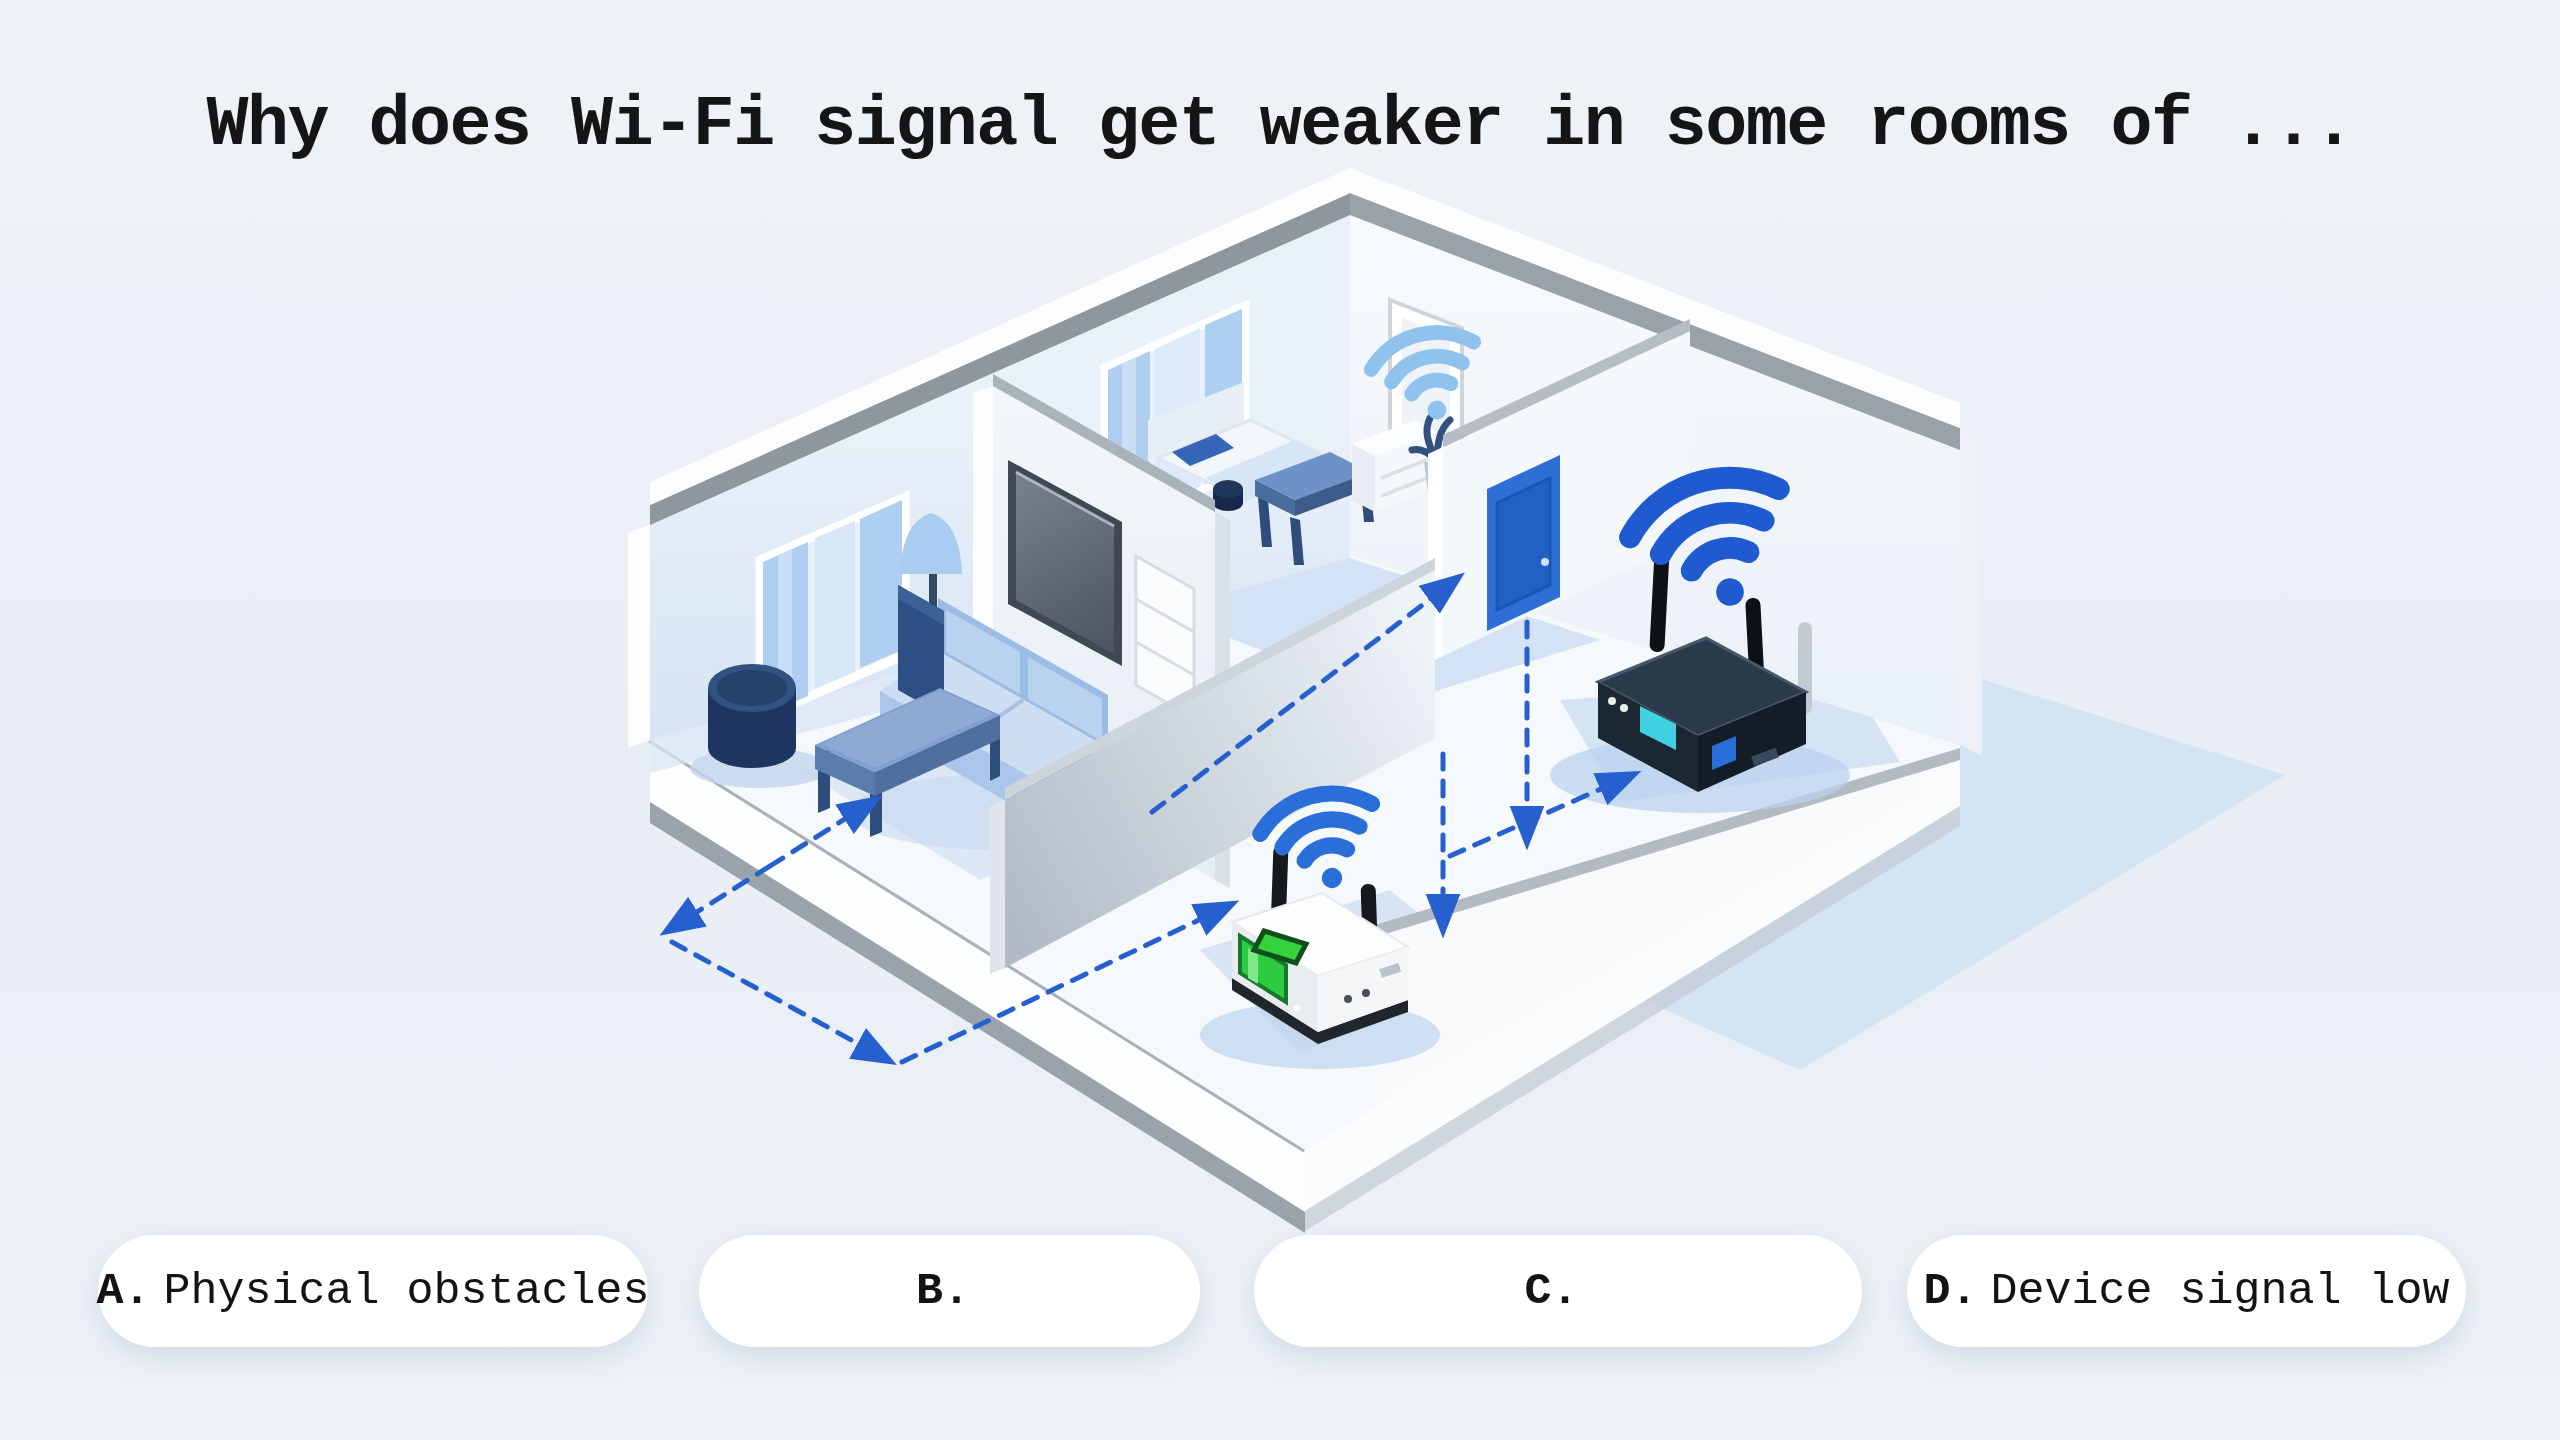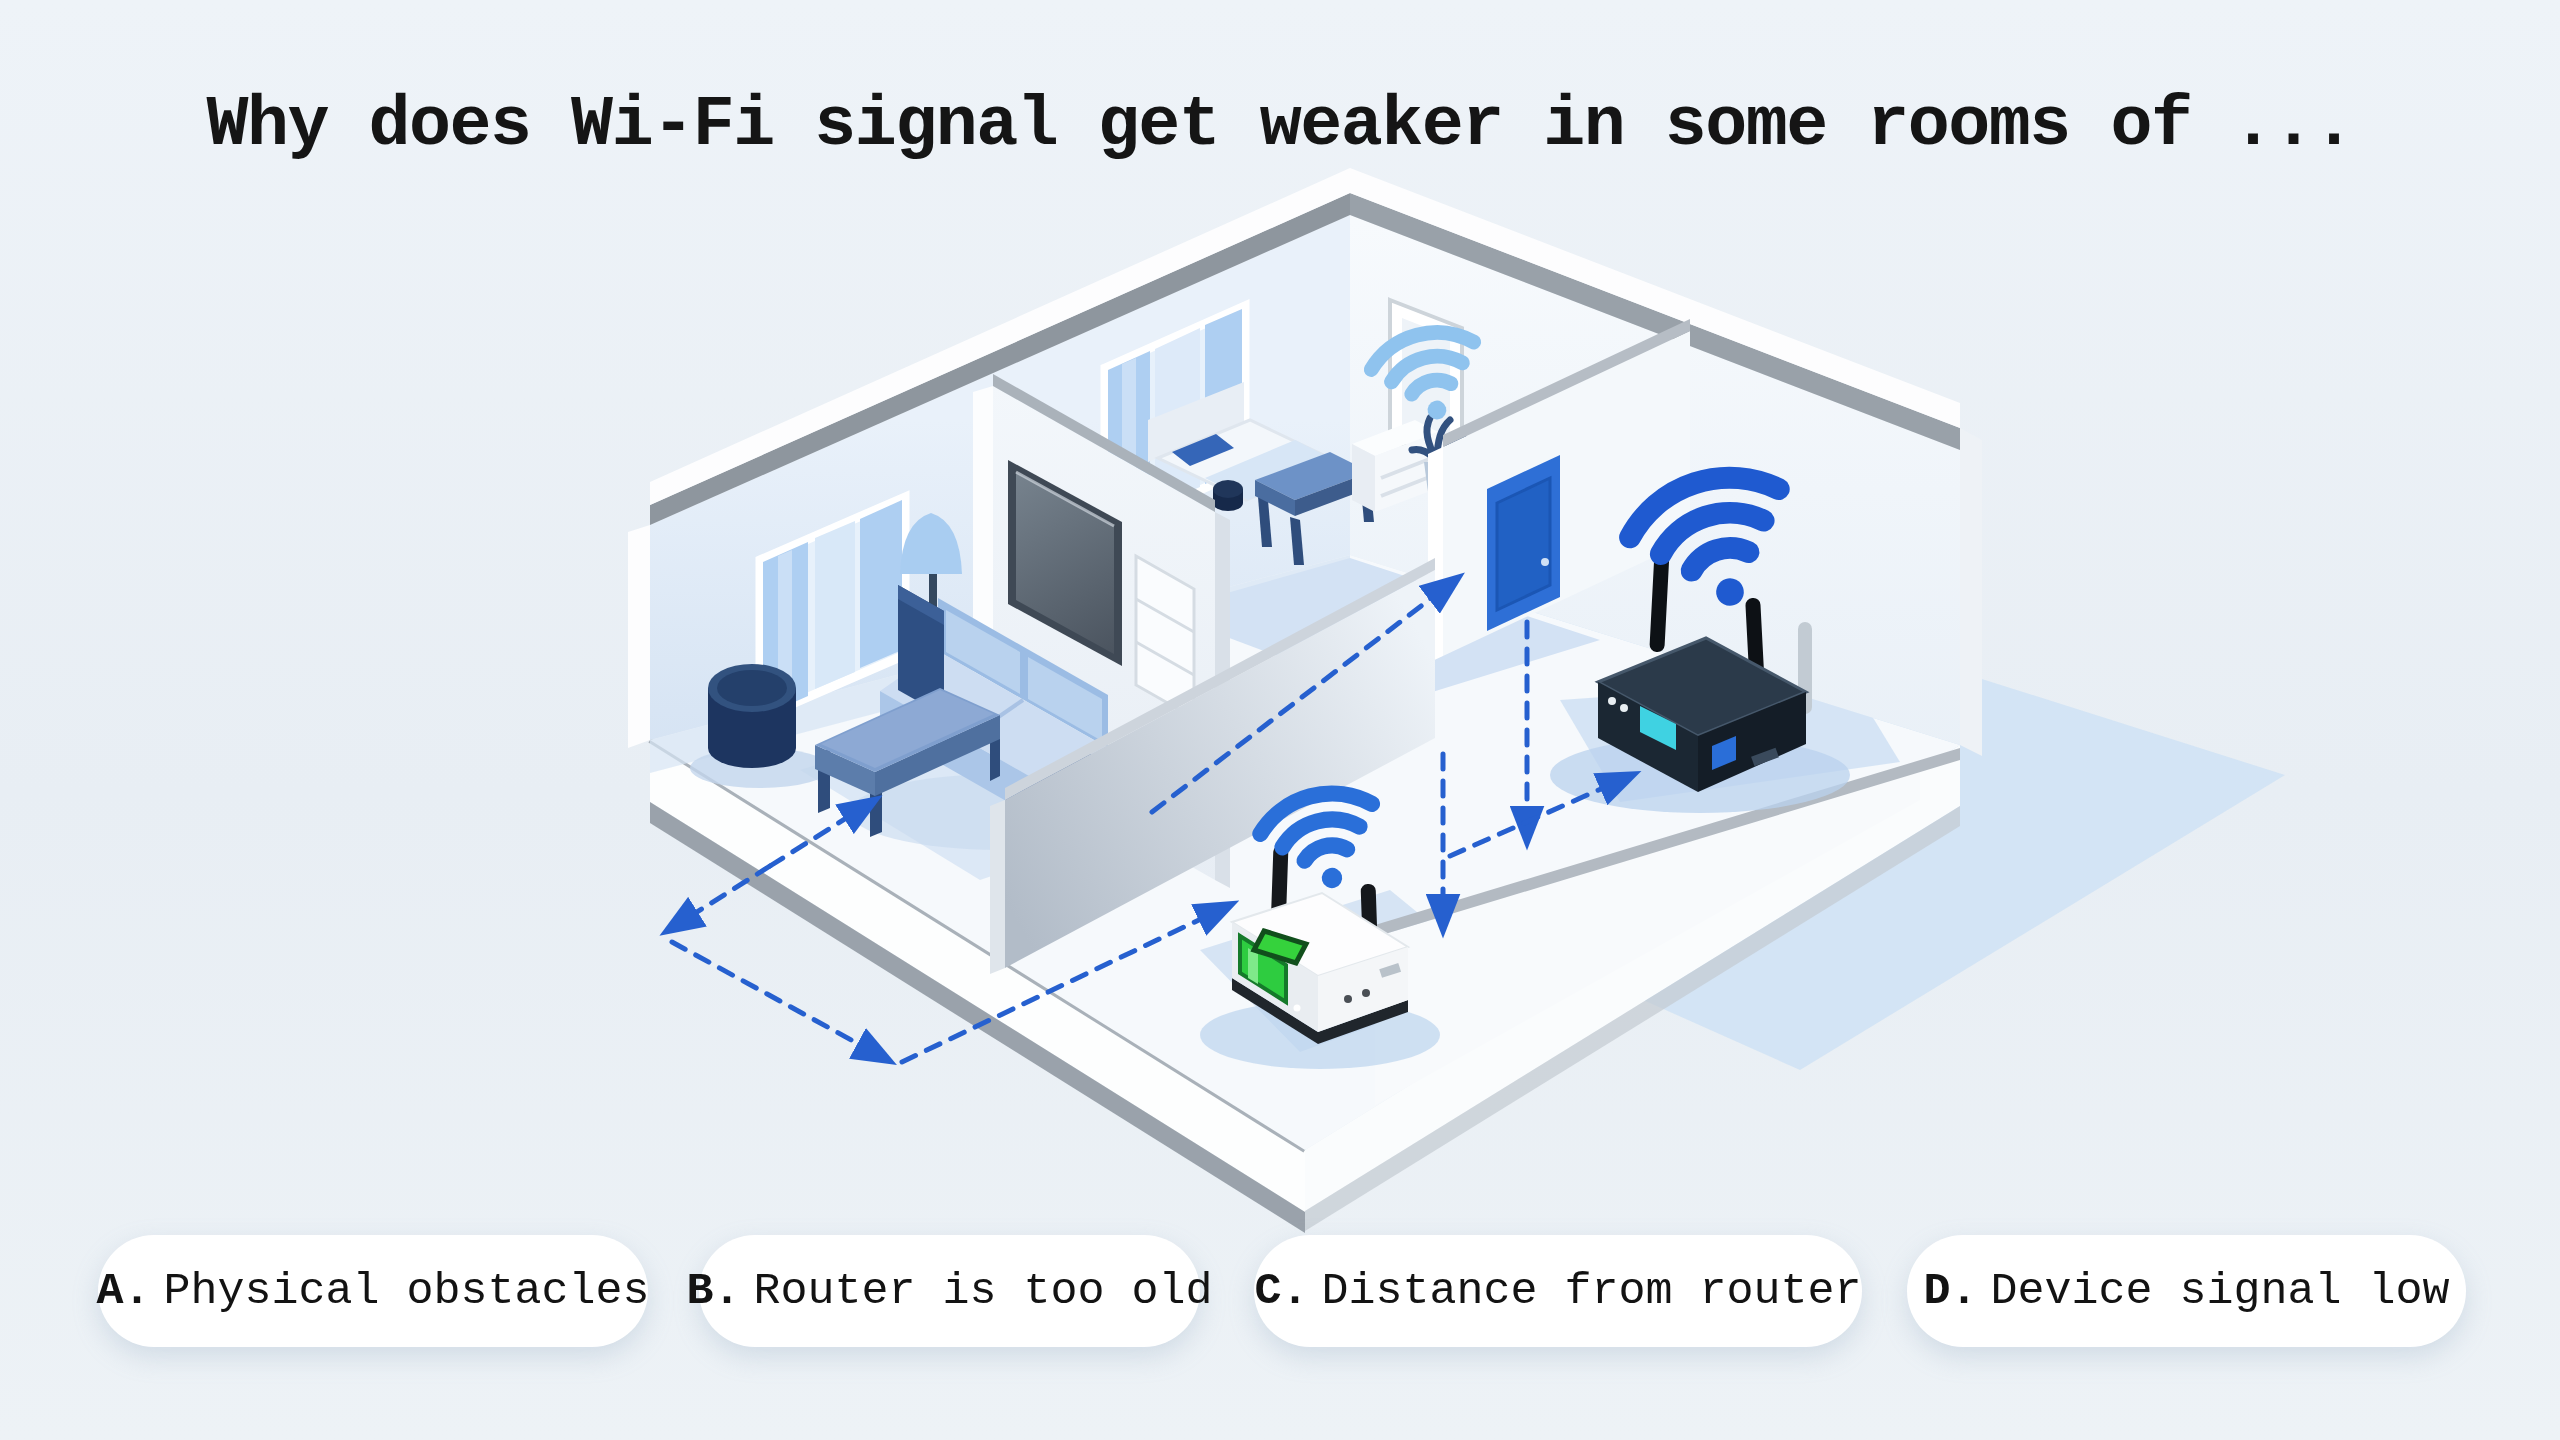--- a/index.html
+++ b/index.html
@@ -283,25 +283,23 @@
     </g>
   </svg>
 
   <div>
     <div class="pill" id="pillA">
       <span class="letter">A.</span>
       <span class="text">Physical obstacles</span>
     </div>
     <div class="pill" id="pillB">
       <span class="letter">B.</span>
-      <span class="text">Router is too old</span>
     </div>
     <div class="pill" id="pillC">
       <span class="letter">C.</span>
-      <span class="text">Distance from router</span>
     </div>
     <div class="pill" id="pillD">
       <span class="letter">D.</span>
       <span class="text">Device signal low</span>
     </div>
   </div>
 
 </div>
 
 </body></html>

